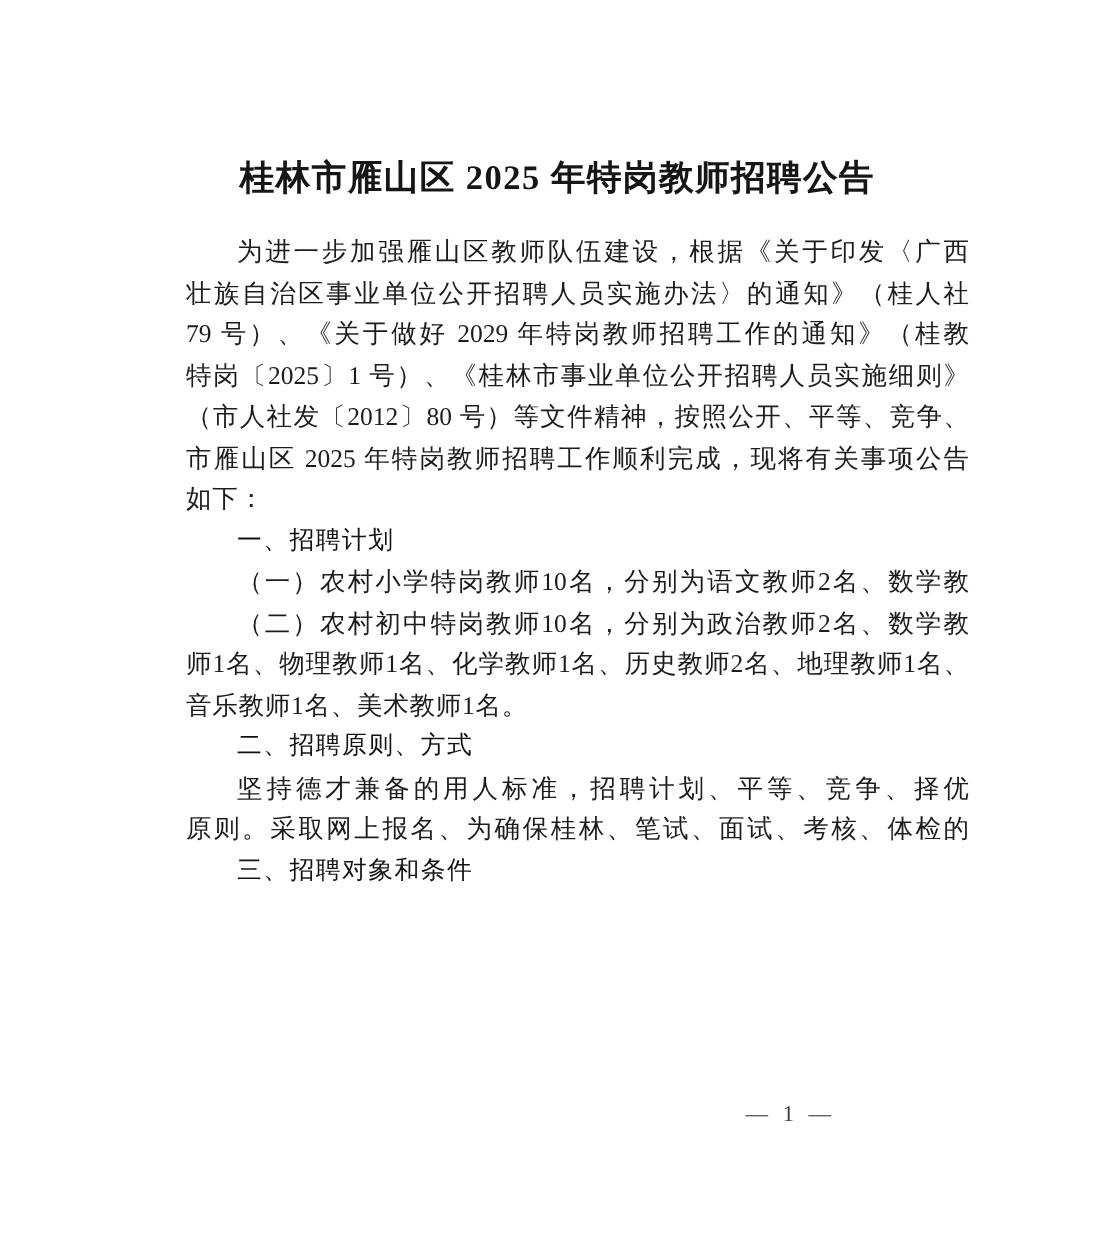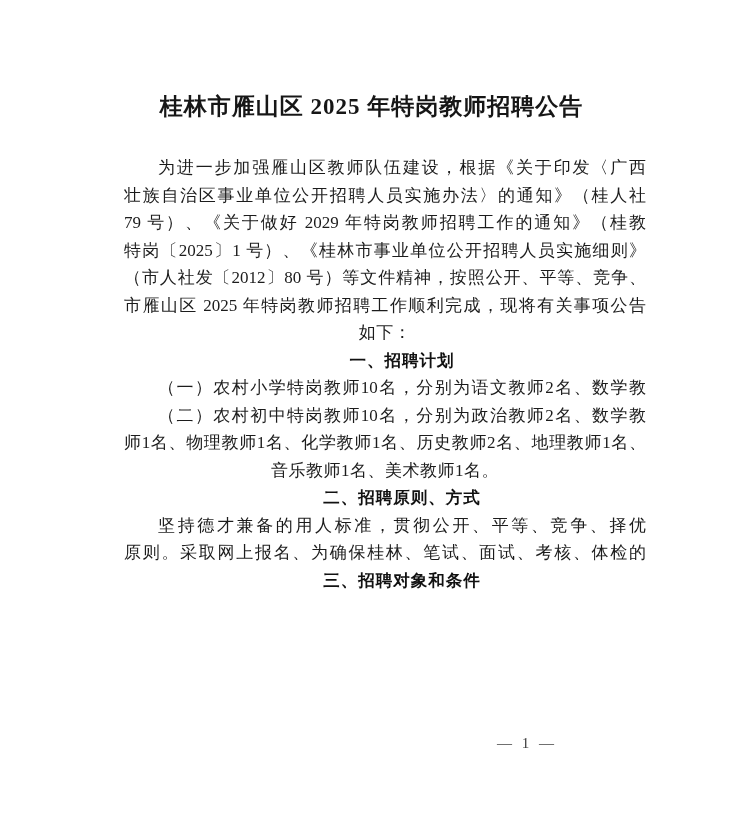--- a/index.html
+++ b/index.html
@@ -10,57 +10,57 @@
   .page {
     position: relative;
     width: 743px;
     height: 826px;
     background: #ffffff;
     overflow: hidden;
     font-family: "Liberation Serif", "DejaVu Serif", serif;
     color: #1c1c1c;
   }
   .doc-title {
-    margin: 4px;
+    margin: 16px;
     padding-top: 87px;
     text-align: center;
     font-size: 23px;
     line-height: 32px;
     font-weight: bold;
     letter-spacing: 1px;
     color: #161616;
     font-family: "Liberation Serif", "DejaVu Serif", serif;
   }
   .doc-body {
     position: absolute;
     left: 124px;
     top: 154px;
     width: 522px;
   }
   .ln {
     font-size: 17px;
     line-height: 27.5px;
     height: 27.5px;
     letter-spacing: 0.5px;
-    text-align: center;
+    text-align: left;
     white-space: nowrap;
   }
   .ln.fill {
     white-space: normal;
     letter-spacing: normal;
     text-align: justify;
     text-align-last: justify;
     text-justify: inter-character;
   }
   .ln.indent {
     text-indent: 34px;
   }
   .ln.heading {
     font-family: "Liberation Sans", "DejaVu Sans", sans-serif;
-    font-weight: 700;
+    font-weight: 400;
     font-size: 16.5px;
     letter-spacing: 1px;
     color: #111111;
   }
   .page-footer {
     position: absolute;
     top: 734px;
     left: 497px;
     font-size: 15px;
     line-height: 18px;
@@ -83,20 +83,20 @@
     <div class="ln fill">特岗〔2025〕1 号）、《桂林市事业单位公开招聘人员实施细则》</div>
     <div class="ln fill">（市人社发〔2012〕80 号）等文件精神，按照公开、平等、竞争、</div>
     <div class="ln fill">市雁山区 2025 年特岗教师招聘工作顺利完成，现将有关事项公告</div>
     <div class="ln">如下：</div>
     <div class="ln heading indent">一、招聘计划</div>
     <div class="ln indent fill">（一）农村小学特岗教师10名，分别为语文教师2名、数学教</div>
     <div class="ln indent fill">（二）农村初中特岗教师10名，分别为政治教师2名、数学教</div>
     <div class="ln fill">师1名、物理教师1名、化学教师1名、历史教师2名、地理教师1名、</div>
     <div class="ln">音乐教师1名、美术教师1名。</div>
     <div class="ln heading indent">二、招聘原则、方式</div>
-    <div class="ln indent fill">坚持德才兼备的用人标准，贯彻公开、平等、竞争、择优</div>
+    <div class="ln indent fill">坚持德才兼备的用人标准，招聘计划、平等、竞争、择优</div>
     <div class="ln fill">原则。采取网上报名、为确保桂林、笔试、面试、考核、体检的</div>
     <div class="ln heading indent">三、招聘对象和条件</div>
   </div>
 
   <div class="page-footer">— 1 —</div>
 
 </div>
 
 </body></html>

